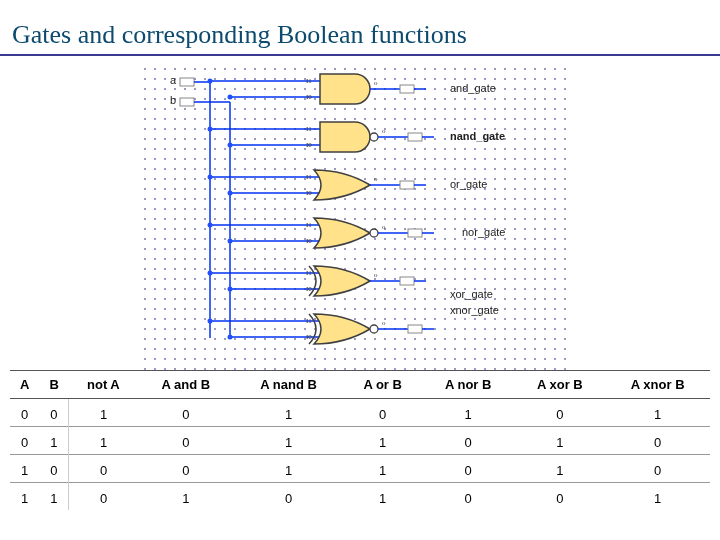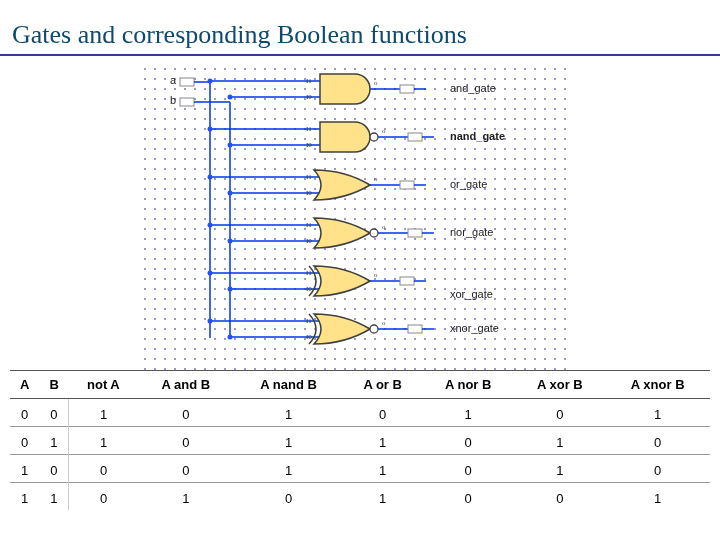--- a/index.html
+++ b/index.html
@@ -163,23 +163,23 @@
       <line x1="238" y1="265" x2="268" y2="265" stroke="#0030f0" stroke-width="1.5"></line>
       <rect x="268" y="261" width="14" height="8" fill="#fff" stroke="#888" stroke-width="1"></rect>
       <line x1="282" y1="265" x2="294" y2="265" stroke="#0030f0" stroke-width="1.5"></line>
     </svg>
   <span class="sig-label" style="left:30px; top:10px;">a</span>
   <span class="sig-label" style="left:30px; top:30px;">b</span>
   <div id="gate-labels">
       <span class="gate-label" style="top: 18px;">and_gate</span>
       <span class="gate-label" style="top: 66px; font-weight: bold;">nand_gate</span>
       <span class="gate-label" style="top: 114px; text-align: right;">or_gate</span>
-      <span class="gate-label" style="top: 162px;">nor_gate</span>
+      <span class="gate-label" style="top: 162px; margin-left: 12px;">nor_gate</span>
       <span class="gate-label" style="top: 224px;">xor_gate</span>
-      <span class="gate-label" style="top: 258px; text-align: center;">xnor_gate</span>
+      <span class="gate-label" style="top: 240px; text-align: center;">xnor_gate</span>
     </div>
 </div>
 
 <div class="truth-table">
   <table>
     <thead>
         <tr id="tt-head">
           <th>A</th>
           <th>B</th>
           <th>not A</th>

